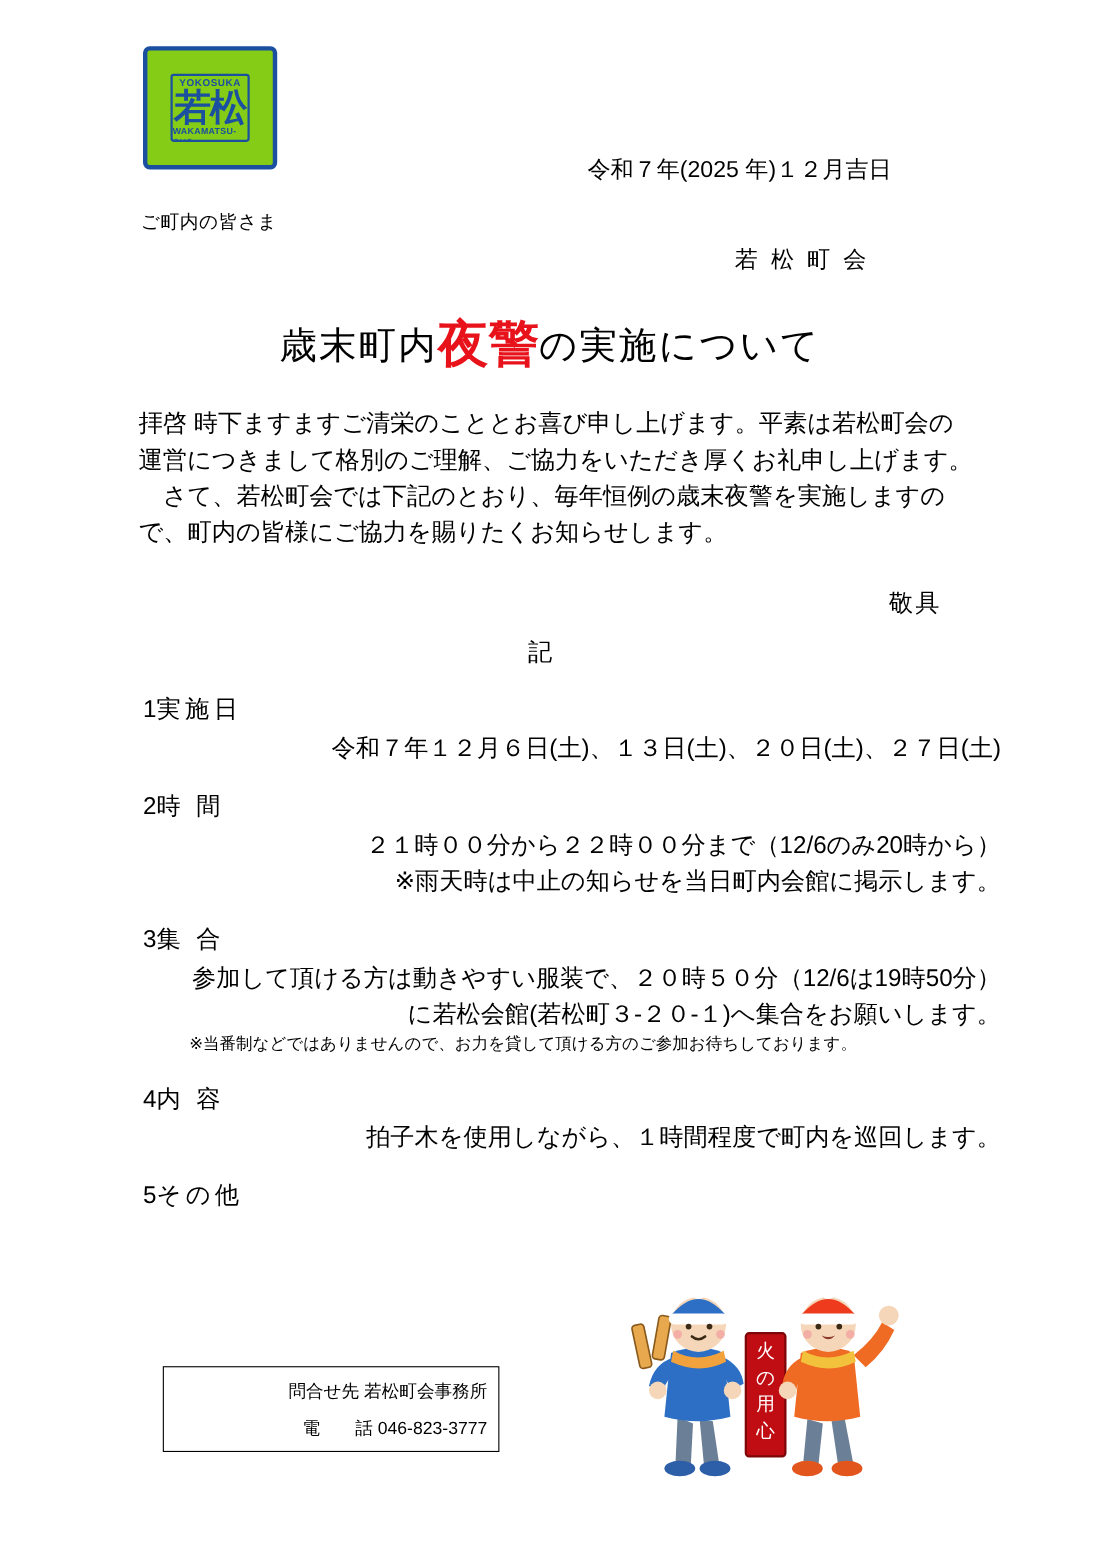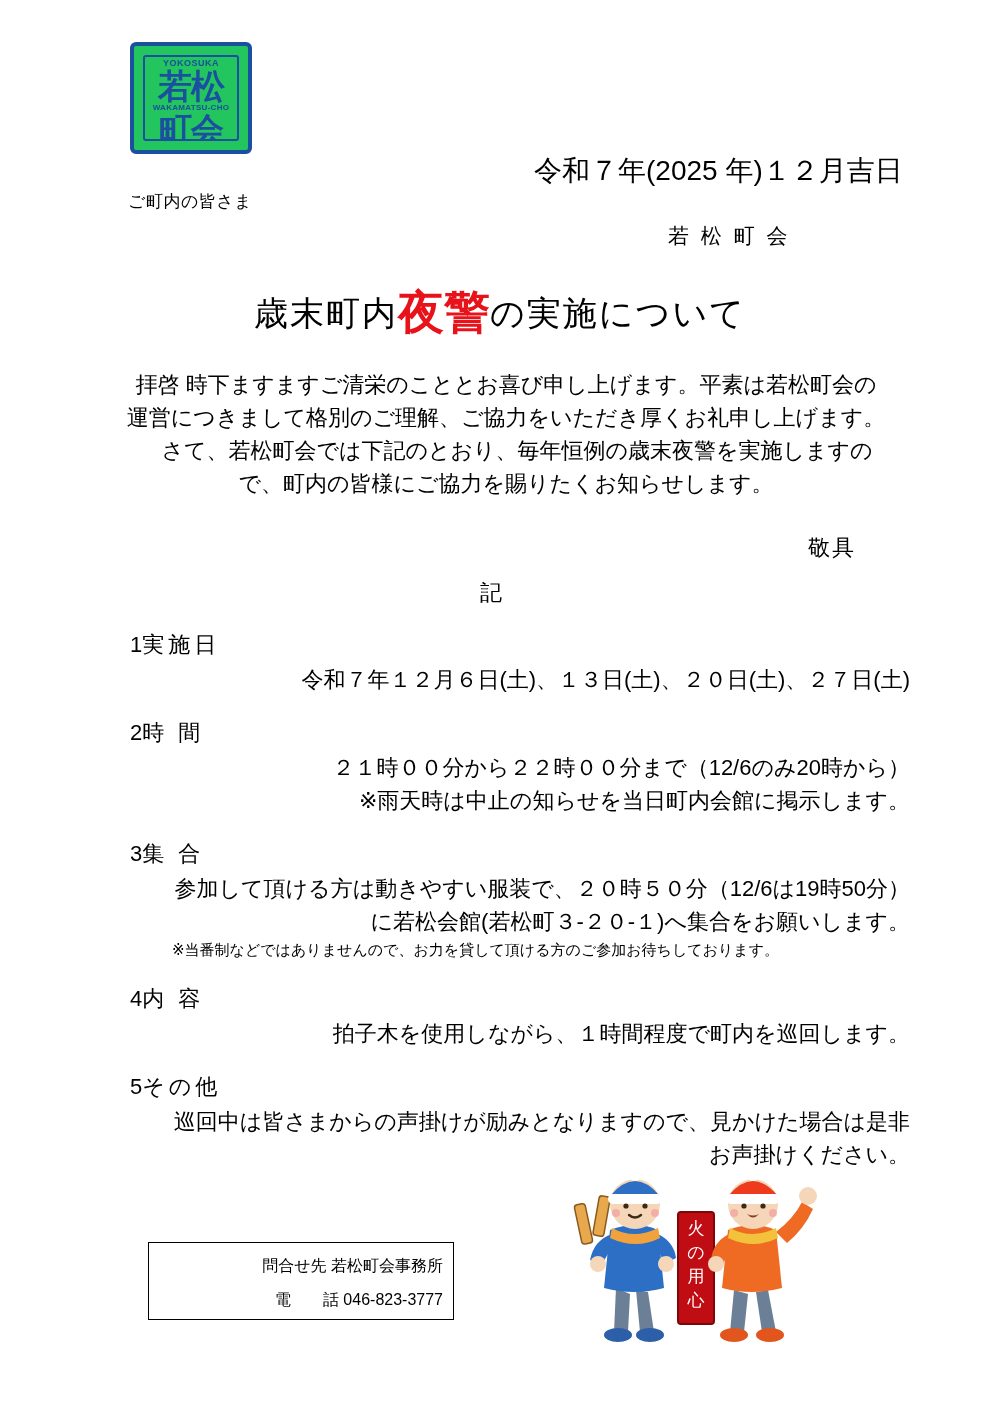--- a/index.html
+++ b/index.html
@@ -22,22 +22,22 @@
   
   .logo {
     position: absolute;
     left: 130px;
     top: 42px;
     width: 122px;
     height: 112px;
     border: 4px solid #1b4fa0;
     border-radius: 6px;
     box-sizing: border-box;
-    background: #22c55e;
-    padding: 9px;
+    background: #84cc16;
+    padding: 21px;
   }
   .logo-inner {
     width: 100%;
     height: 100%;
     border: 2px solid #1b4fa0;
     border-radius: 3px;
     box-sizing: border-box;
     display: flex;
     flex-direction: column;
     align-items: center;
@@ -71,22 +71,22 @@
     font-weight: bold;
     font-size: 33px;
     line-height: 33px;
     letter-spacing: -1px;
   }
 
   
   .date-line {
     position: absolute;
     left: 534px;
-    top: 152px;
-    font-size: 28px;
+    top: 140px;
+    font-size: 21px;
     white-space: nowrap;
   }
   .addressee {
     position: absolute;
     left: 128px;
     top: 190px;
     font-size: 17px;
     letter-spacing: 0.5px;
   }
   .sender {
@@ -120,21 +120,20 @@
   .body-block {
     position: absolute;
     left: 126px;
     top: 368px;
     width: 760px;
     font-size: 22px;
     line-height: 33px;
   }
   .body-block p {
     margin: 0;
-    text-align: center;
   }
   .body-block p.indent {
     text-indent: 22px;
   }
   .keigu {
     position: absolute;
     left: 808px;
     top: 533px;
     font-size: 22px;
     letter-spacing: 2px;
@@ -264,21 +263,20 @@
       <div class="item-head">
         <span>4</span><span class="lbl">内 容</span>
       </div>
       <div class="item-body">拍子木を使用しながら、１時間程度で町内を巡回します。</div>
     </div>
 
     <div class="item">
       <div class="item-head">
         <span>5</span><span class="lbl">その他</span>
       </div>
-      <div class="item-body">巡回中は皆さまからの声掛けが励みとなりますので、見かけた場合は是非お声掛けください。</div>
     </div>
 
   </div>
 
   <div class="illus">
     <svg width="270" height="180" viewBox="0 0 270 180" xmlns="http://www.w3.org/2000/svg" aria-hidden="true">
 
       <g>
         <rect x="12" y="36" width="11" height="40" rx="3" fill="#e8a94e" stroke="#8a5a1c" stroke-width="1.5" transform="rotate(-12 17 56)"></rect>
         <rect x="30" y="28" width="11" height="40" rx="3" fill="#e8a94e" stroke="#8a5a1c" stroke-width="1.5" transform="rotate(10 35 48)"></rect>

